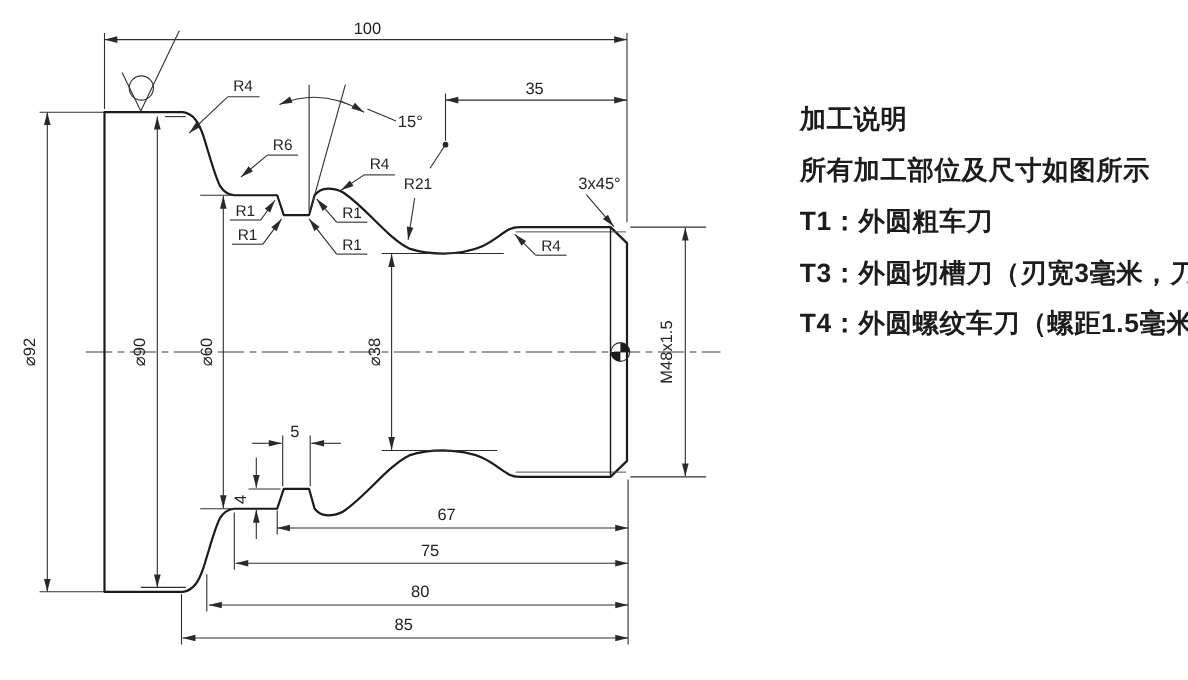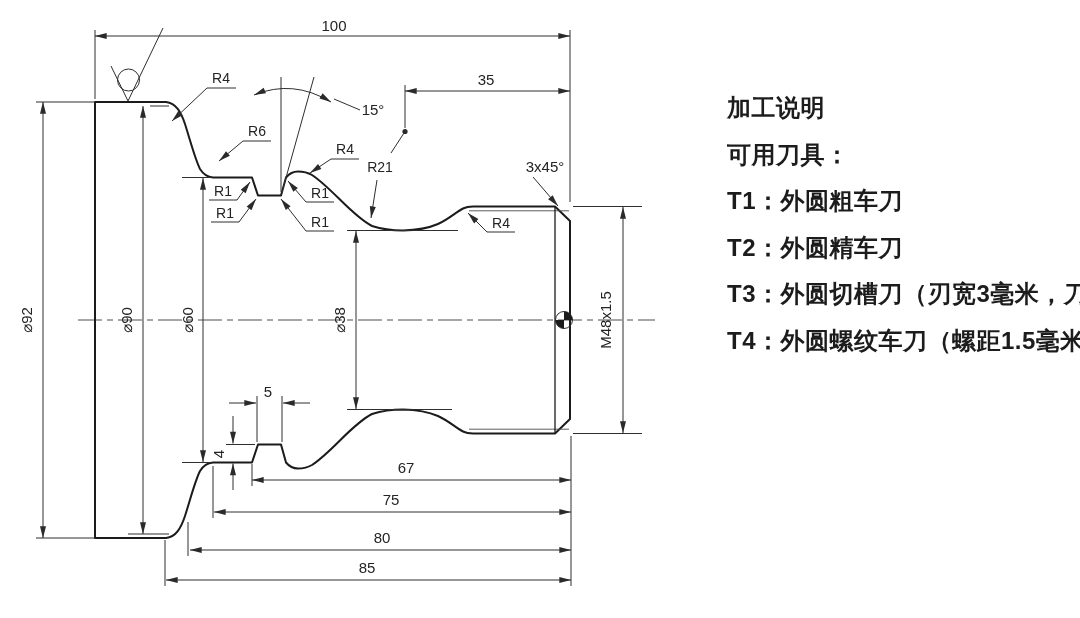--- a/index.html
+++ b/index.html
@@ -197,20 +197,19 @@
     <text class="r" x="501" y="228">R4</text>
   </g>
   <g>
     <line class="t" x1="533" y1="177" x2="558" y2="206" marker-end="url(#a)"></line>
     <text class="dv" x="545" y="172">3x45°</text>
   </g>
 </svg>
 
 <div class="notes">
   <div class="note-line">加工说明</div>
-  <div class="note-line">可用刀具：</div>
+  <div class="note-line">所有加工部位及尺寸如图所示</div>
   <div class="note-line">T1：外圆粗车刀</div>
-  <div class="note-line">T2：外圆精车刀</div>
   <div class="note-line">T3：外圆切槽刀（刃宽3毫米，刀尖圆角</div>
   <div class="note-line">T4：外圆螺纹车刀（螺距1.5毫米）</div>
 </div>
 
 </div>
 
 </body></html>

